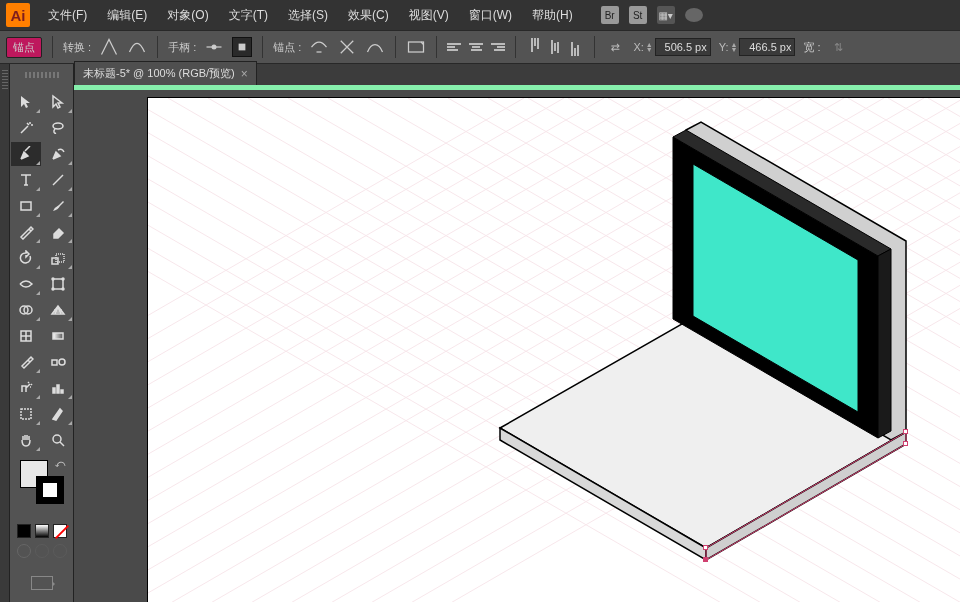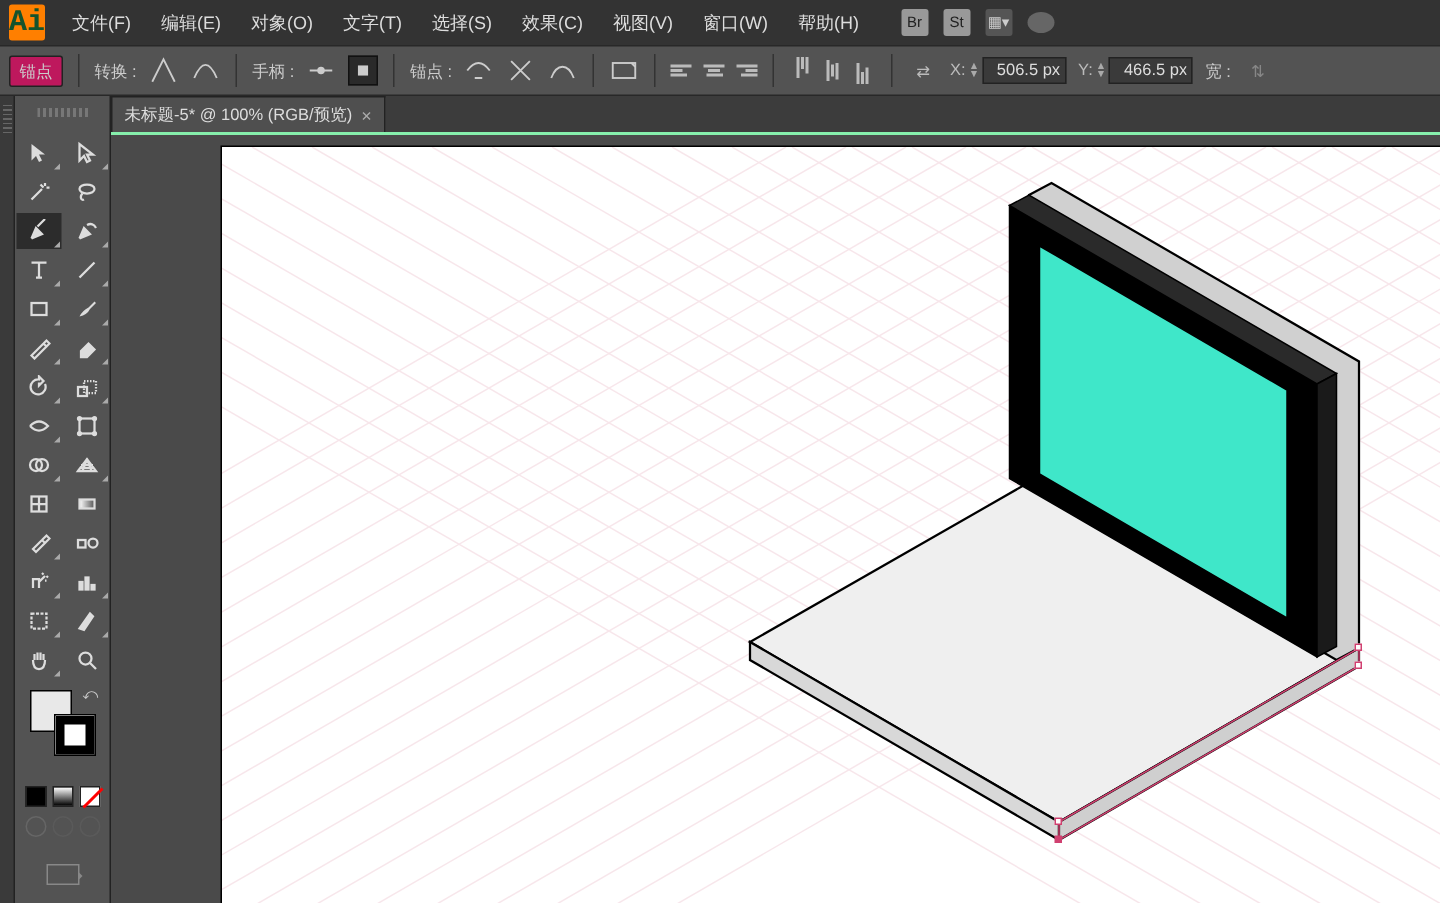--- a/index.html
+++ b/index.html
@@ -1,20 +1,20 @@
 <!DOCTYPE html>
 <html><head>
 <meta charset="utf-8">
 <style>
   * { box-sizing: border-box; margin: 0; padding: 0; font-family: "Microsoft YaHei", sans-serif; user-select: none; }
   body { background: #4a4a4a; width: 960px; height: 602px; overflow: hidden; position: relative; }
 
   
   .menubar { height: 30px; background: #333333; display: flex; align-items: center; padding: 0 6px; gap: 4px; }
-  .ai-logo { width: 24px; height: 24px; background: #ff7f00; color: #14532d; font-weight: bold; font-size: 20px; display: flex; align-items: center; justify-content: center; border-radius: 2px; margin-right: 6px; font-family: Liberation Mono, monospace; }
+  .ai-logo { width: 24px; height: 24px; background: #ff7f00; color: #7f1d1d; font-weight: bold; font-size: 15px; display: flex; align-items: center; justify-content: center; border-radius: 2px; margin-right: 6px; }
   .menu-item { color: #ddd; font-size: 12px; padding: 4px 8px; cursor: pointer; }
   .menu-icons { margin-left: 16px; display: flex; gap: 10px; align-items: center; }
   .micon { width: 18px; height: 18px; background: #999; color: #222; font-size: 10px; display: flex; align-items: center; justify-content: center; border-radius: 2px; }
   .micon.dark { background: #555; color: #ccc; }
   .search-cloud { width: 18px; height: 14px; background: #666; border-radius: 50%; position: relative; }
 
   
   .optbar { height: 34px; background: #535353; border-top: 1px solid #282828; border-bottom: 1px solid #282828; display: flex; align-items: center; padding: 0 6px; gap: 8px; color: #ccc; font-size: 11px; }
   .opt-label { padding: 2px 6px; background: #be185d; border: 1px solid #222; border-radius: 2px; }
   .opt-sep { width: 1px; height: 22px; background: #333; margin: 0 2px; }
@@ -26,21 +26,21 @@
   .opt-val input { width: 56px; background: #3a3a3a; border: 1px solid #222; color: #ddd; font-size: 11px; padding: 2px 3px; text-align: right; }
   .align-grp { display: flex; gap: 2px; }
   .align-ico { width: 18px; height: 18px; display: flex; flex-direction: column; justify-content: center; gap: 1px; }
   .align-ico span { height: 2px; background: #bbb; }
 
   
   .dock-left { position: absolute; left: 0; top: 64px; width: 10px; height: 538px; background: #3a3a3a; border-right: 1px solid #222; }
   .dock-grip { position: absolute; top: 6px; left: 2px; width: 6px; height: 20px; background: repeating-linear-gradient(#666 0 1px, transparent 1px 3px); }
 
   
-  .tabstrip { position: absolute; left: 74px; top: 64px; right: 0; height: 26px; background: #3c3c3c; border-bottom: 2px solid #86efac; display: flex; align-items: flex-end; }
+  .tabstrip { position: absolute; left: 74px; top: 64px; right: 0; height: 26px; background: #3c3c3c; border-bottom: 5px solid #86efac; display: flex; align-items: flex-end; }
   .doc-tab { height: 24px; background: #4f4f4f; border: 1px solid #222; border-bottom: none; display: flex; align-items: center; padding: 0 8px; color: #ddd; font-size: 11px; gap: 6px; }
   .doc-tab .close { color: #aaa; font-size: 12px; cursor: pointer; }
 
   
   .toolbox { position: absolute; left: 10px; top: 64px; width: 64px; bottom: 0; background: #535353; border-right: 1px solid #222; padding-top: 26px; }
   .toolbox .gripbar { position: absolute; top: 4px; left: 0; right: 0; height: 14px; display: flex; align-items: center; justify-content: center; }
   .toolbox .gripbar::before { content:""; width: 34px; height: 6px; background: repeating-linear-gradient(90deg,#777 0 2px, transparent 2px 4px); }
   .tool-grid { display: grid; grid-template-columns: 30px 30px; gap: 2px; justify-content: center; }
   .tool { width: 30px; height: 24px; display: flex; align-items: center; justify-content: center; color: #ddd; font-size: 14px; position: relative; cursor: pointer; }
   .tool.active { background: #2c2c2c; }

